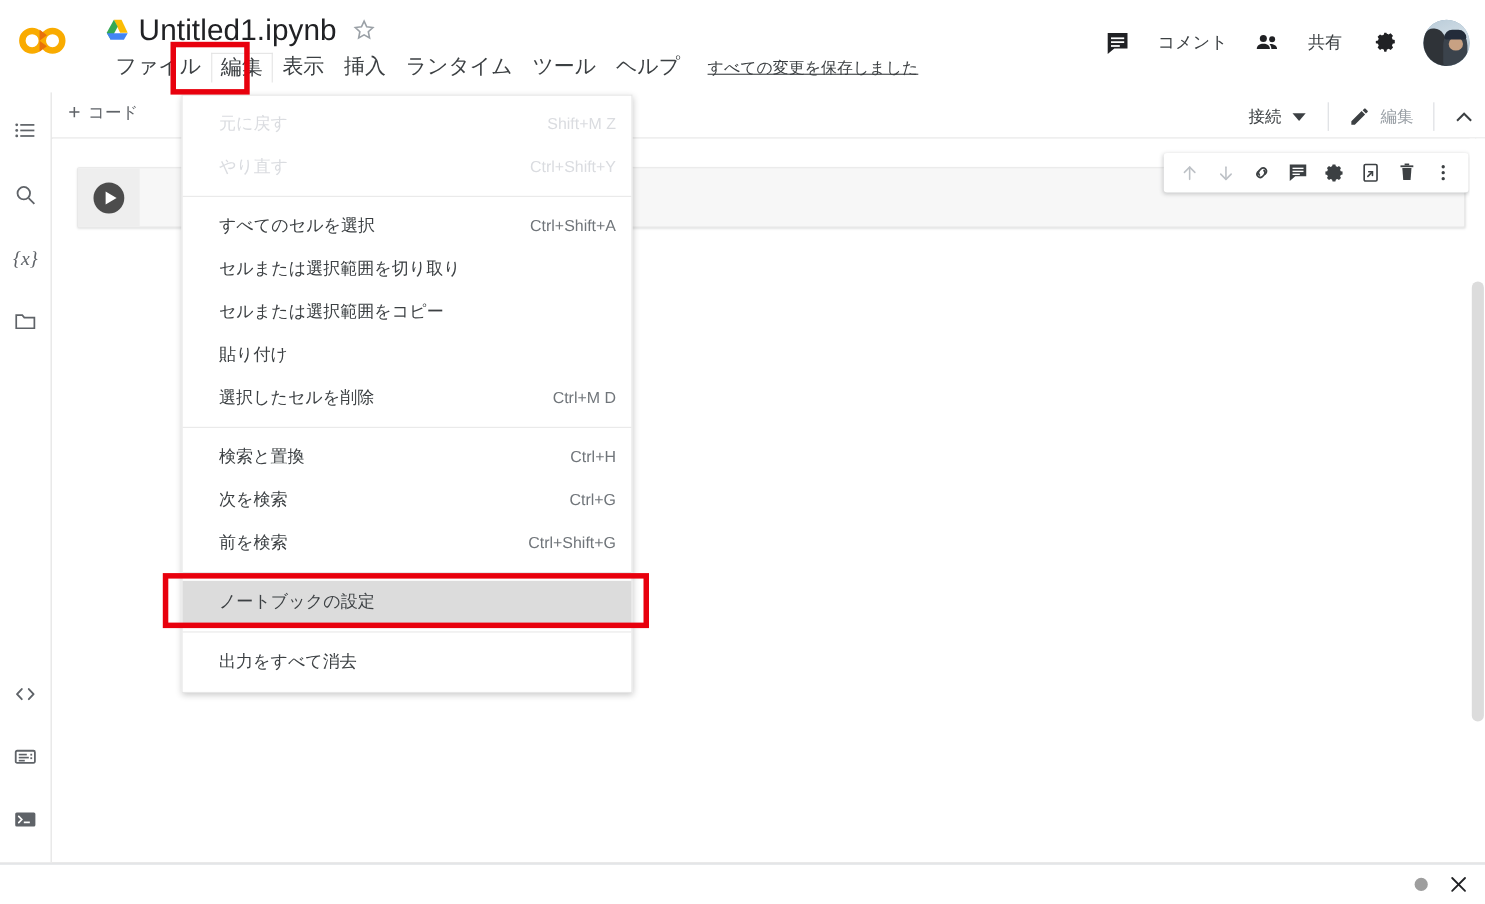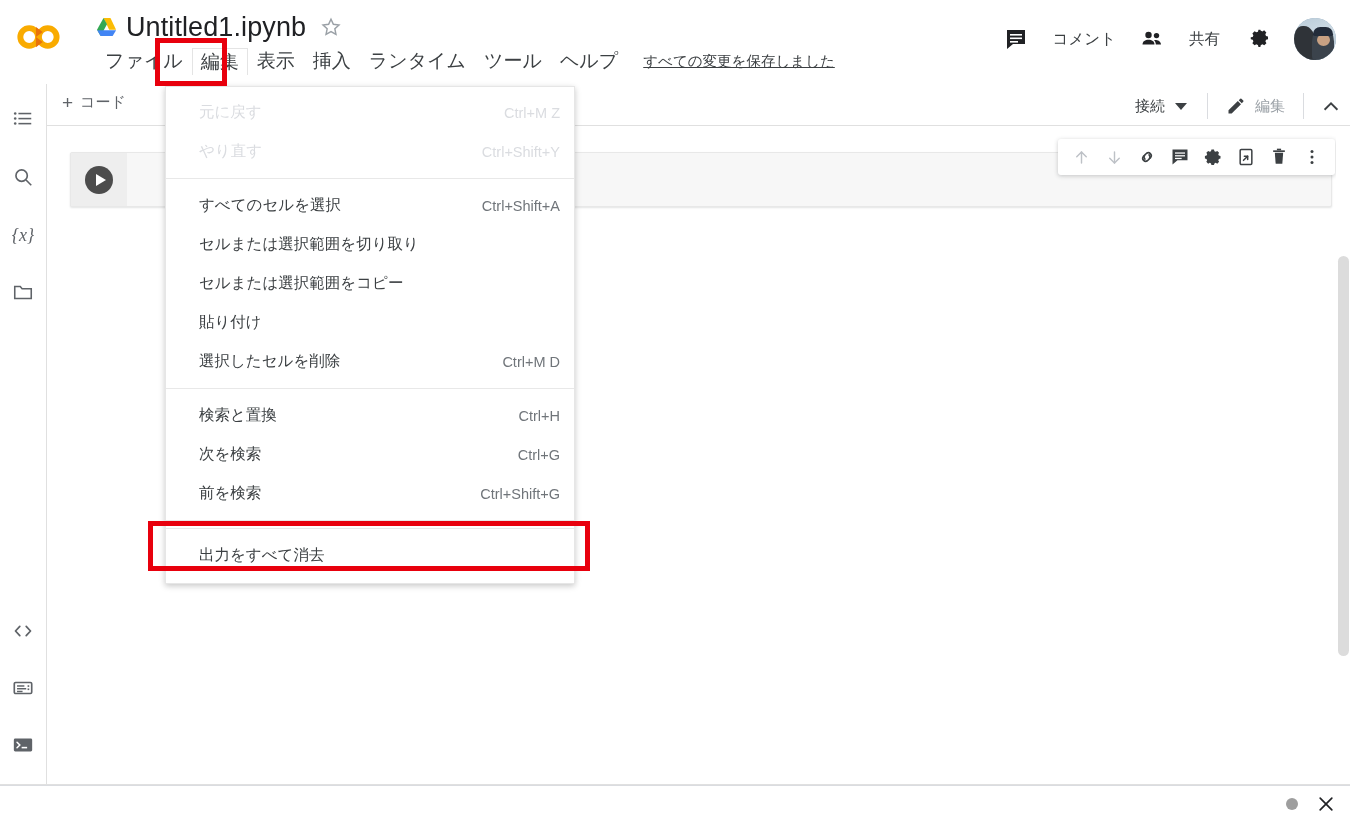--- a/index.html
+++ b/index.html
@@ -356,21 +356,21 @@
   <div class="page-edge"></div>
   <div class="scroll-track">
     <div class="scroll-thumb"></div>
   </div>
   <div class="rail-bottom-line"></div>
 
   <div class="dropdown">
 
     <div class="dd-item disabled">
       <span class="dd-label">元に戻す</span>
-      <span class="dd-accel">Ctrl+M Z</span>
+      <span class="dd-accel">Shift+M Z</span>
     </div>
     <div class="dd-item disabled">
       <span class="dd-label">やり直す</span>
       <span class="dd-accel">Ctrl+Shift+Y</span>
     </div>
 
     <div class="dd-sep"></div>
 
     <div class="dd-item">
       <span class="dd-label">すべてのセルを選択</span>
@@ -403,20 +403,24 @@
       <span class="dd-label">次を検索</span>
       <span class="dd-accel">Ctrl+G</span>
     </div>
     <div class="dd-item">
       <span class="dd-label">前を検索</span>
       <span class="dd-accel">Ctrl+Shift+G</span>
     </div>
 
     <div class="dd-sep"></div>
 
+    <div class="dd-item highlight">
+      <span class="dd-label">ノートブックの設定</span>
+      <span class="dd-accel"></span>
+    </div>
 
     <div class="dd-sep"></div>
 
     <div class="dd-item">
       <span class="dd-label">出力をすべて消去</span>
       <span class="dd-accel"></span>
     </div>
   </div>
 
   <div class="annot-edit"></div>

